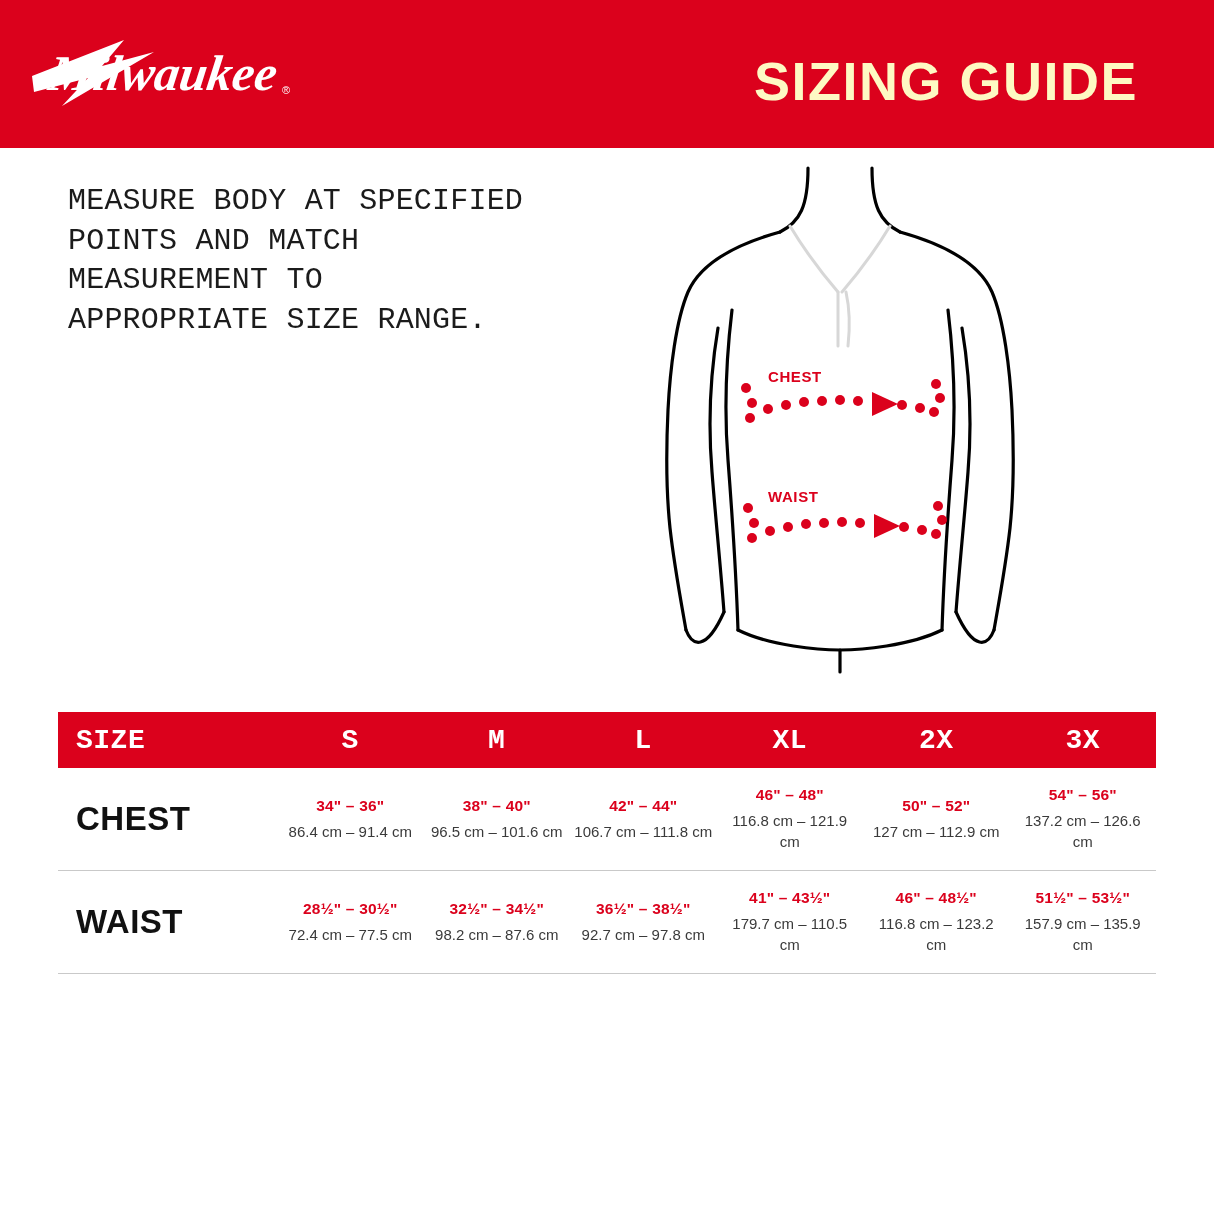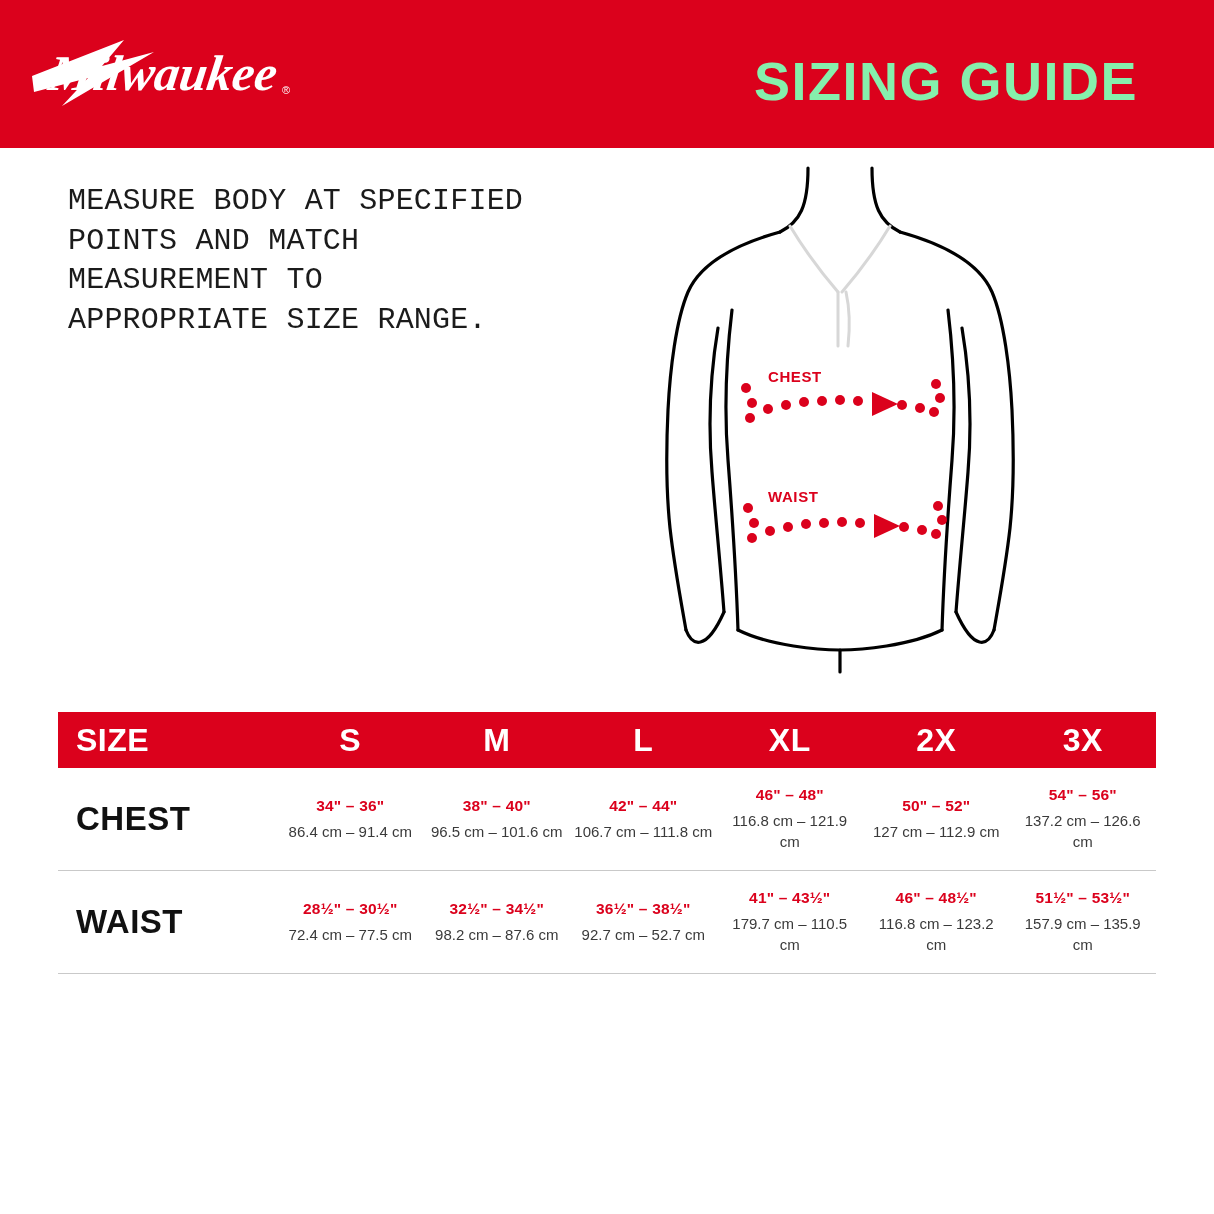--- a/index.html
+++ b/index.html
@@ -36,21 +36,21 @@
     right: -2px;
     bottom: 26px;
     color: #ffffff;
     font-size: 11px;
     font-family: "Liberation Sans", sans-serif;
   }
   .guide-title {
     position: absolute;
     right: 76px;
     top: 50px;
-    color: #86efac;
+    color: #fef9c3;
     font-size: 54px;
     font-weight: bold;
     letter-spacing: 1.5px;
     font-family: "Liberation Sans", sans-serif;
     white-space: nowrap;
   }
 
   
   .instruction {
     position: absolute;
@@ -93,25 +93,25 @@
   table {
     border-collapse: collapse;
     width: 100%;
     table-layout: fixed;
   }
   thead tr {
     background: #db011c;
   }
   thead th {
     color: #ffffff;
-    font-size: 32px;
+    font-size: 28px;
     font-weight: bold;
     height: 54px;
     letter-spacing: 0.5px;
-    font-family: Liberation Sans, sans-serif;
+    font-family: Liberation Mono, monospace;
   }
   thead th.size-head {
     text-align: left;
     padding-left: 18px;
     width: 200px;
   }
   tbody td {
     border-bottom: 1px solid #c9c9c9;
     vertical-align: middle;
     padding: 18px 4px;
@@ -274,21 +274,21 @@
         <td>
           <div class="imperial">28½" – 30½"</div>
           <div class="metric">72.4 cm – 77.5 cm</div>
         </td>
         <td>
           <div class="imperial">32½" – 34½"</div>
           <div class="metric">98.2 cm – 87.6 cm</div>
         </td>
         <td>
           <div class="imperial">36½" – 38½"</div>
-          <div class="metric">92.7 cm – 52.7 cm</div>
+          <div class="metric">92.7 cm – 97.8 cm</div>
         </td>
         <td>
           <div class="imperial">41" – 43½"</div>
           <div class="metric">179.7 cm – 110.5 cm</div>
         </td>
         <td>
           <div class="imperial">46" – 48½"</div>
           <div class="metric">116.8 cm – 123.2 cm</div>
         </td>
         <td>

